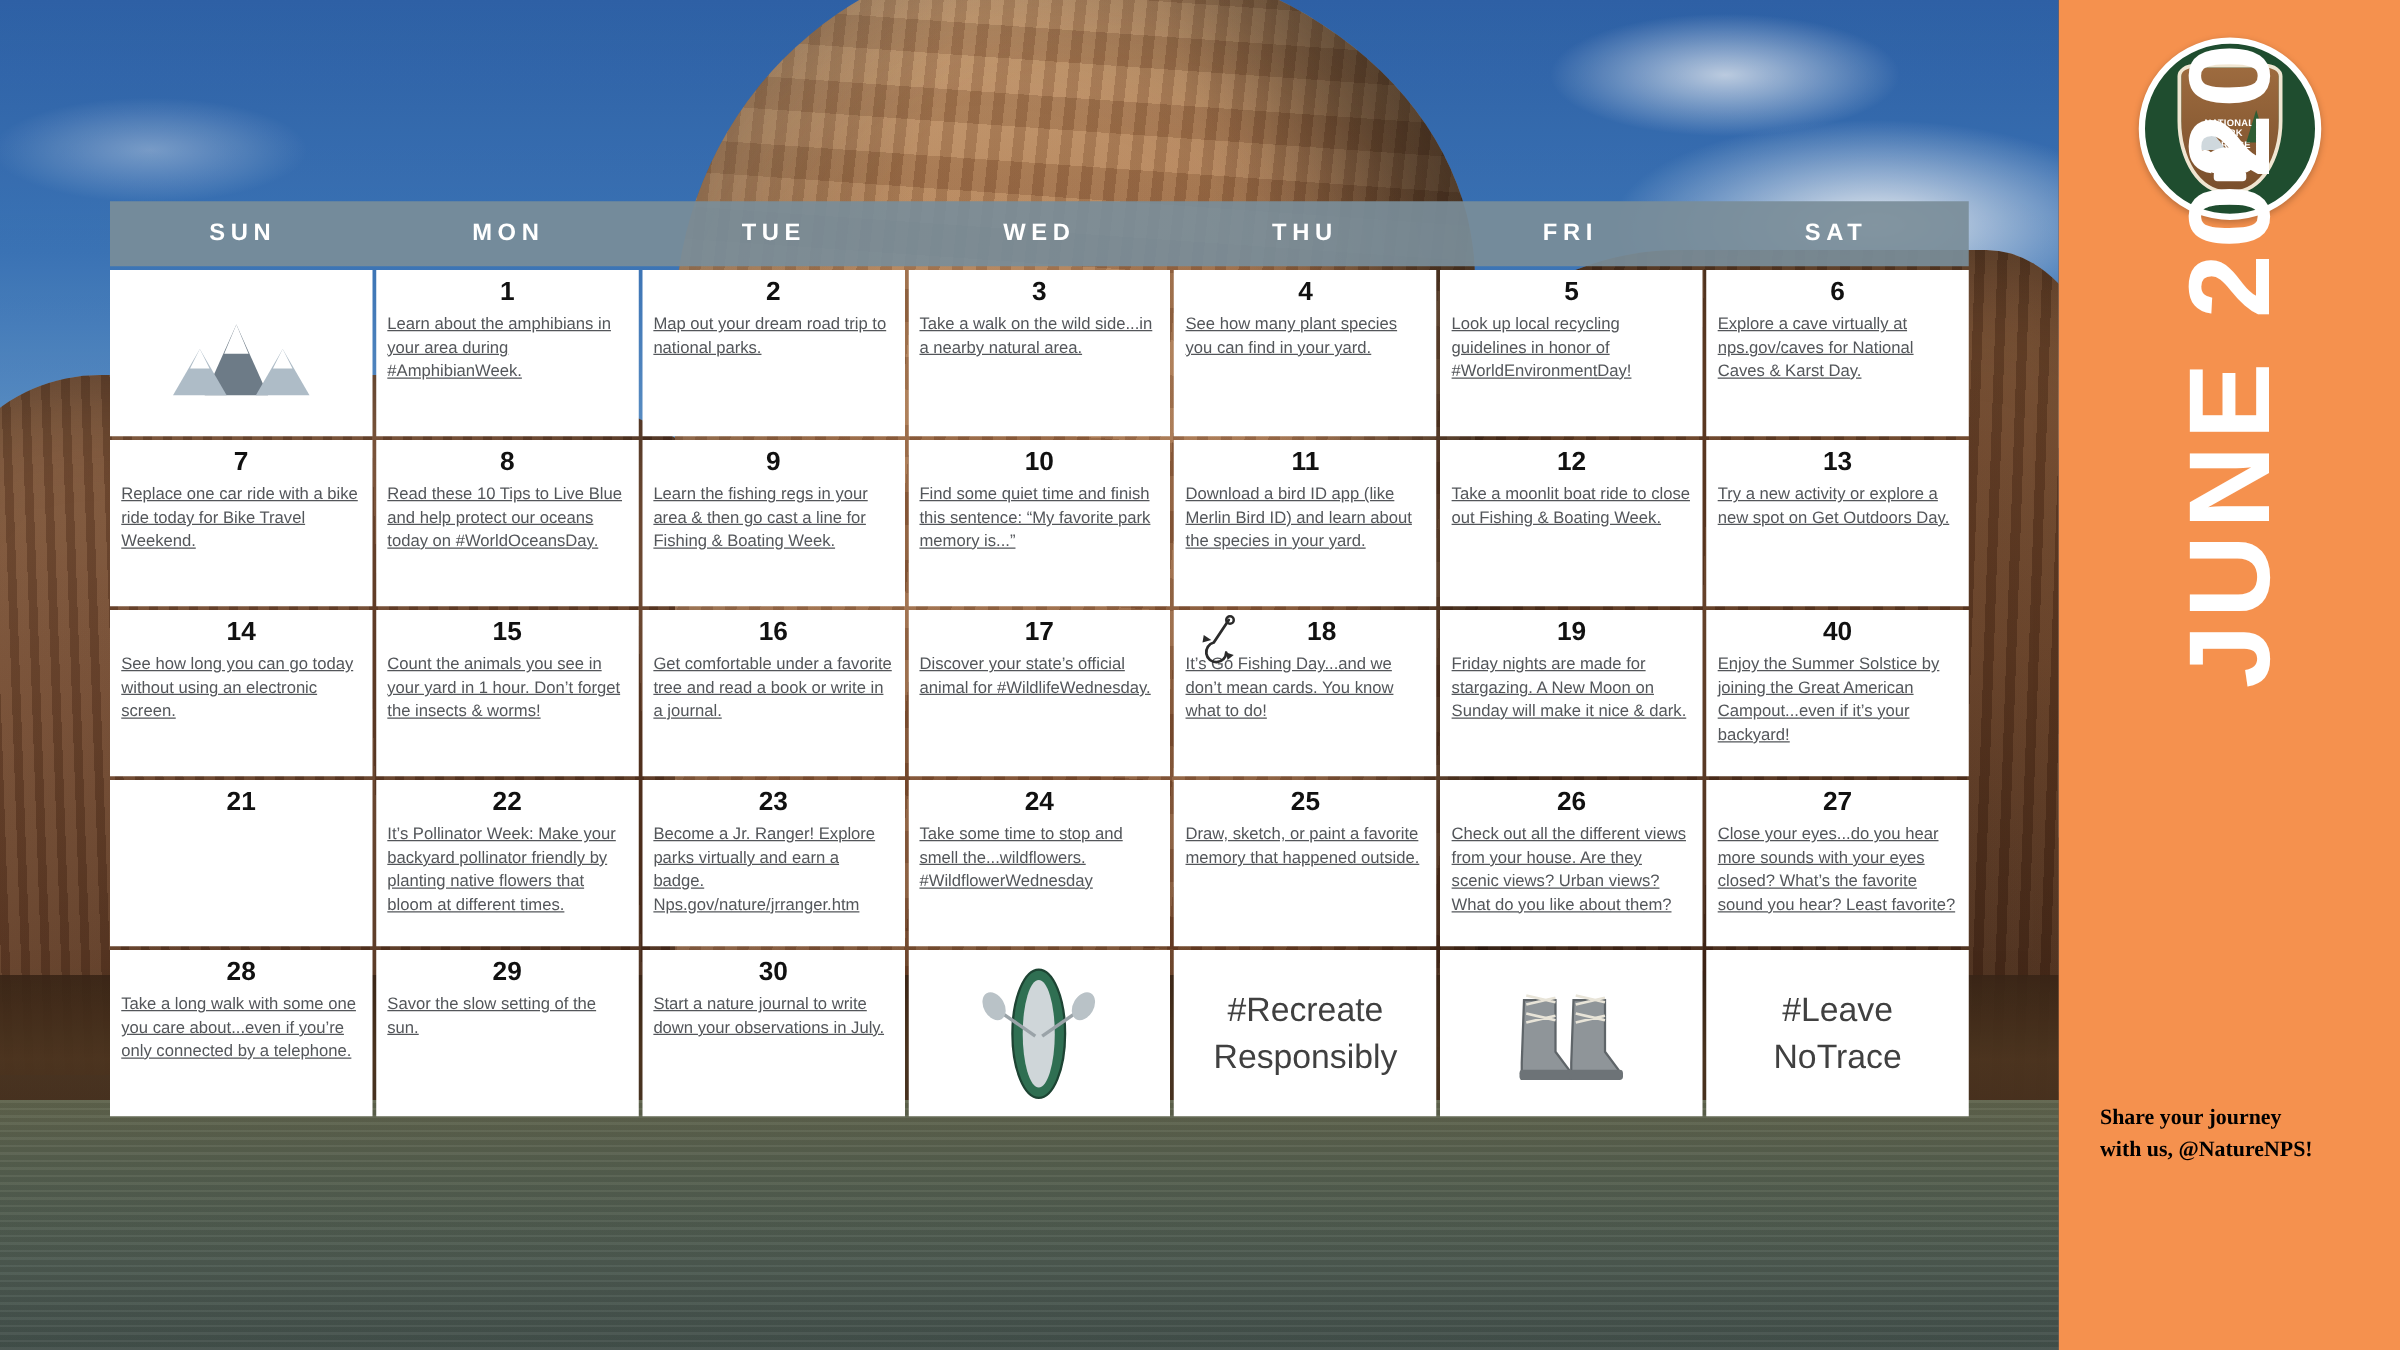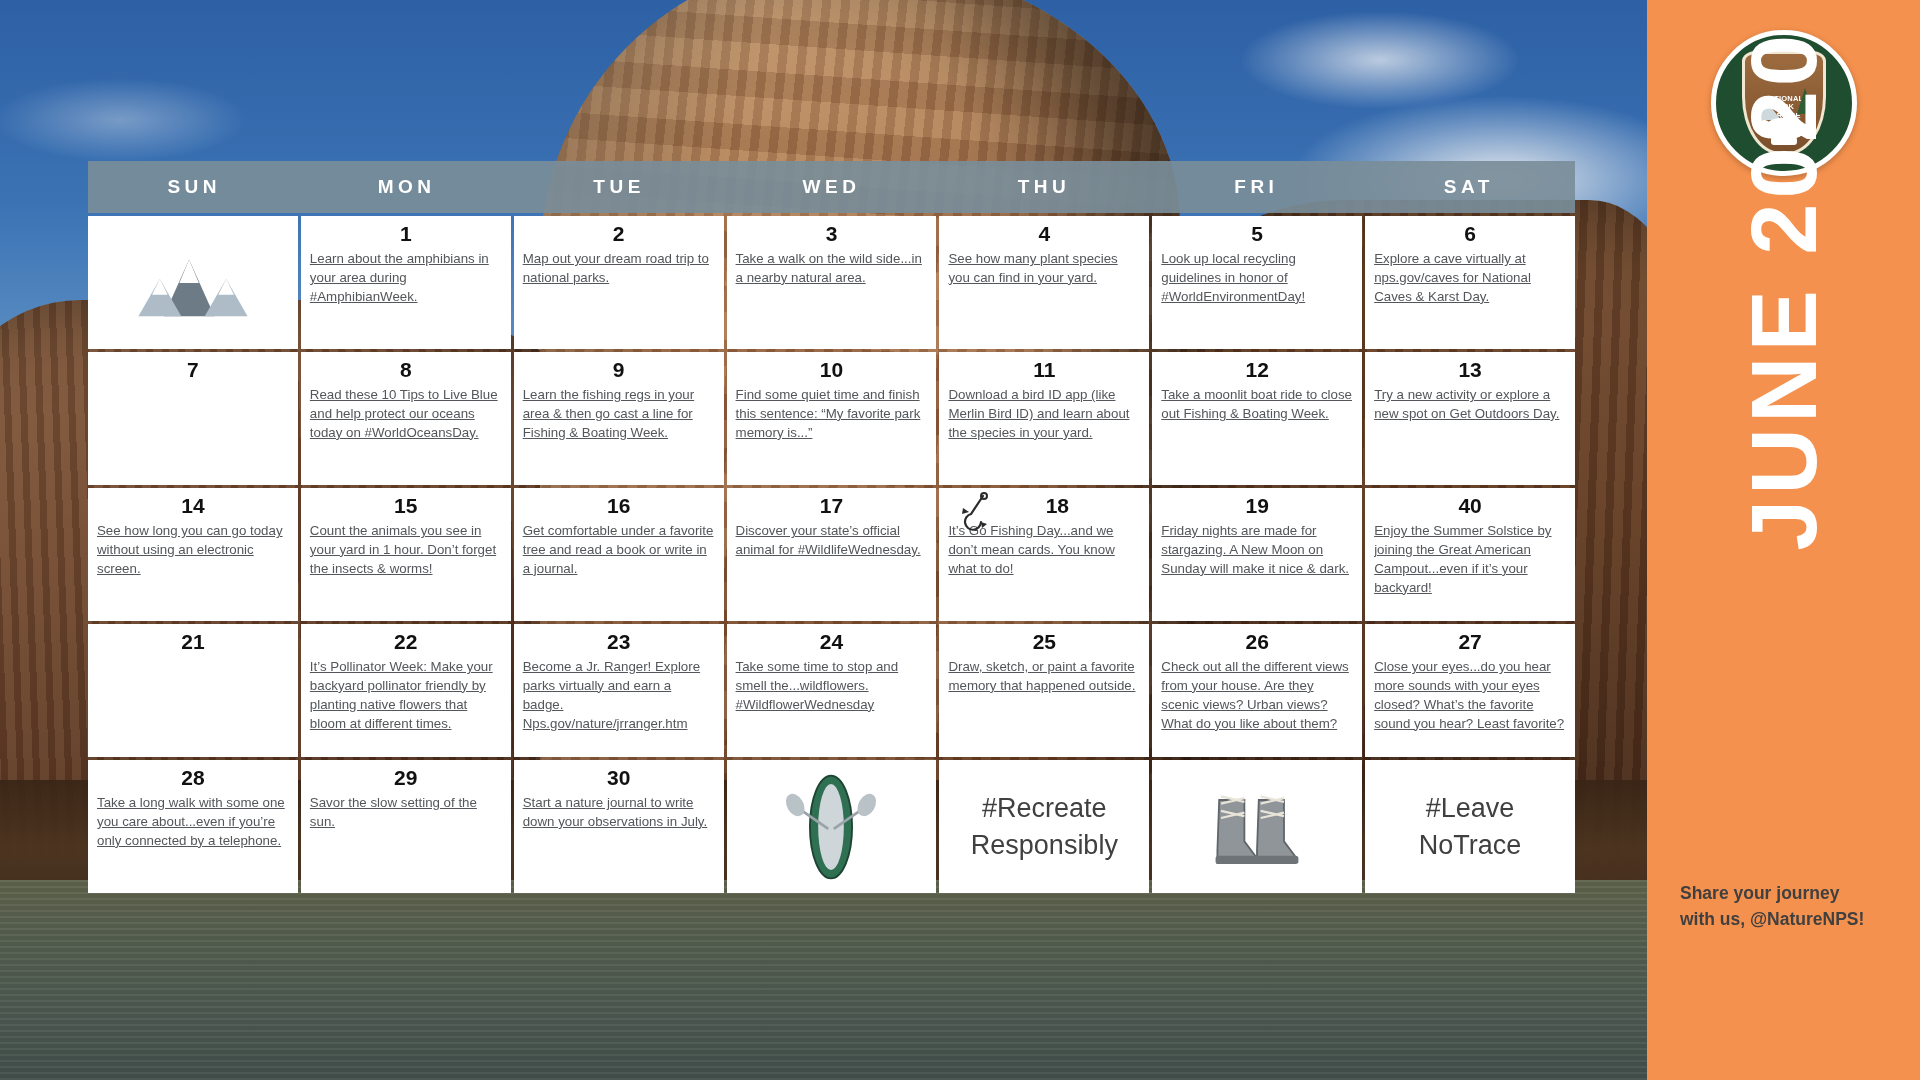--- a/index.html
+++ b/index.html
@@ -117,21 +117,21 @@
     writing-mode: vertical-rl;
     line-height: 1;
     white-space: nowrap;
   }
   .month-title-inner {
     writing-mode: vertical-rl; transform: rotate(180deg);
     color:#fff; font-size: 92px; font-weight: bold; letter-spacing: 5px;
   }
   .sidebar-footer {
     position: absolute; left: 33px; bottom: 148px; width: 210px;
-    color: #404040; font-size: 17.5px; font-weight: bold; line-height: 1.45;
+    color: #000000; font-size: 17.5px; font-weight: bold; line-height: 1.45; font-family: Liberation Serif, serif;
   }
 
   
   .calendar { position: absolute; left: 88px; top: 161px; width: 1487px; }
   .dow-row {
     display: grid; grid-template-columns: repeat(7, 1fr);
     background: rgba(121,141,153,.92);
     height: 52px;
   }
   .dow {
@@ -222,20 +222,21 @@
             <div class="celltext">Look up local recycling guidelines in honor of #WorldEnvironmentDay!</div>
           </div>
           <div class="cell">
             <div class="daynum">6</div>
             <div class="celltext">Explore a cave  virtually at nps.gov/caves for National Caves &amp; Karst Day.</div>
           </div>
         </div>
         <div class="week">
           <div class="cell">
             <div class="daynum">7</div>
+            <div class="celltext">Replace one car ride with a bike ride today for Bike Travel Weekend.</div>
           </div>
           <div class="cell">
             <div class="daynum">8</div>
             <div class="celltext">Read these 10 Tips to Live Blue and help protect our oceans today on #WorldOceansDay.</div>
           </div>
           <div class="cell">
             <div class="daynum">9</div>
             <div class="celltext">Learn the fishing regs in your area &amp; then go cast a line for Fishing &amp; Boating Week.</div>
           </div>
           <div class="cell">

